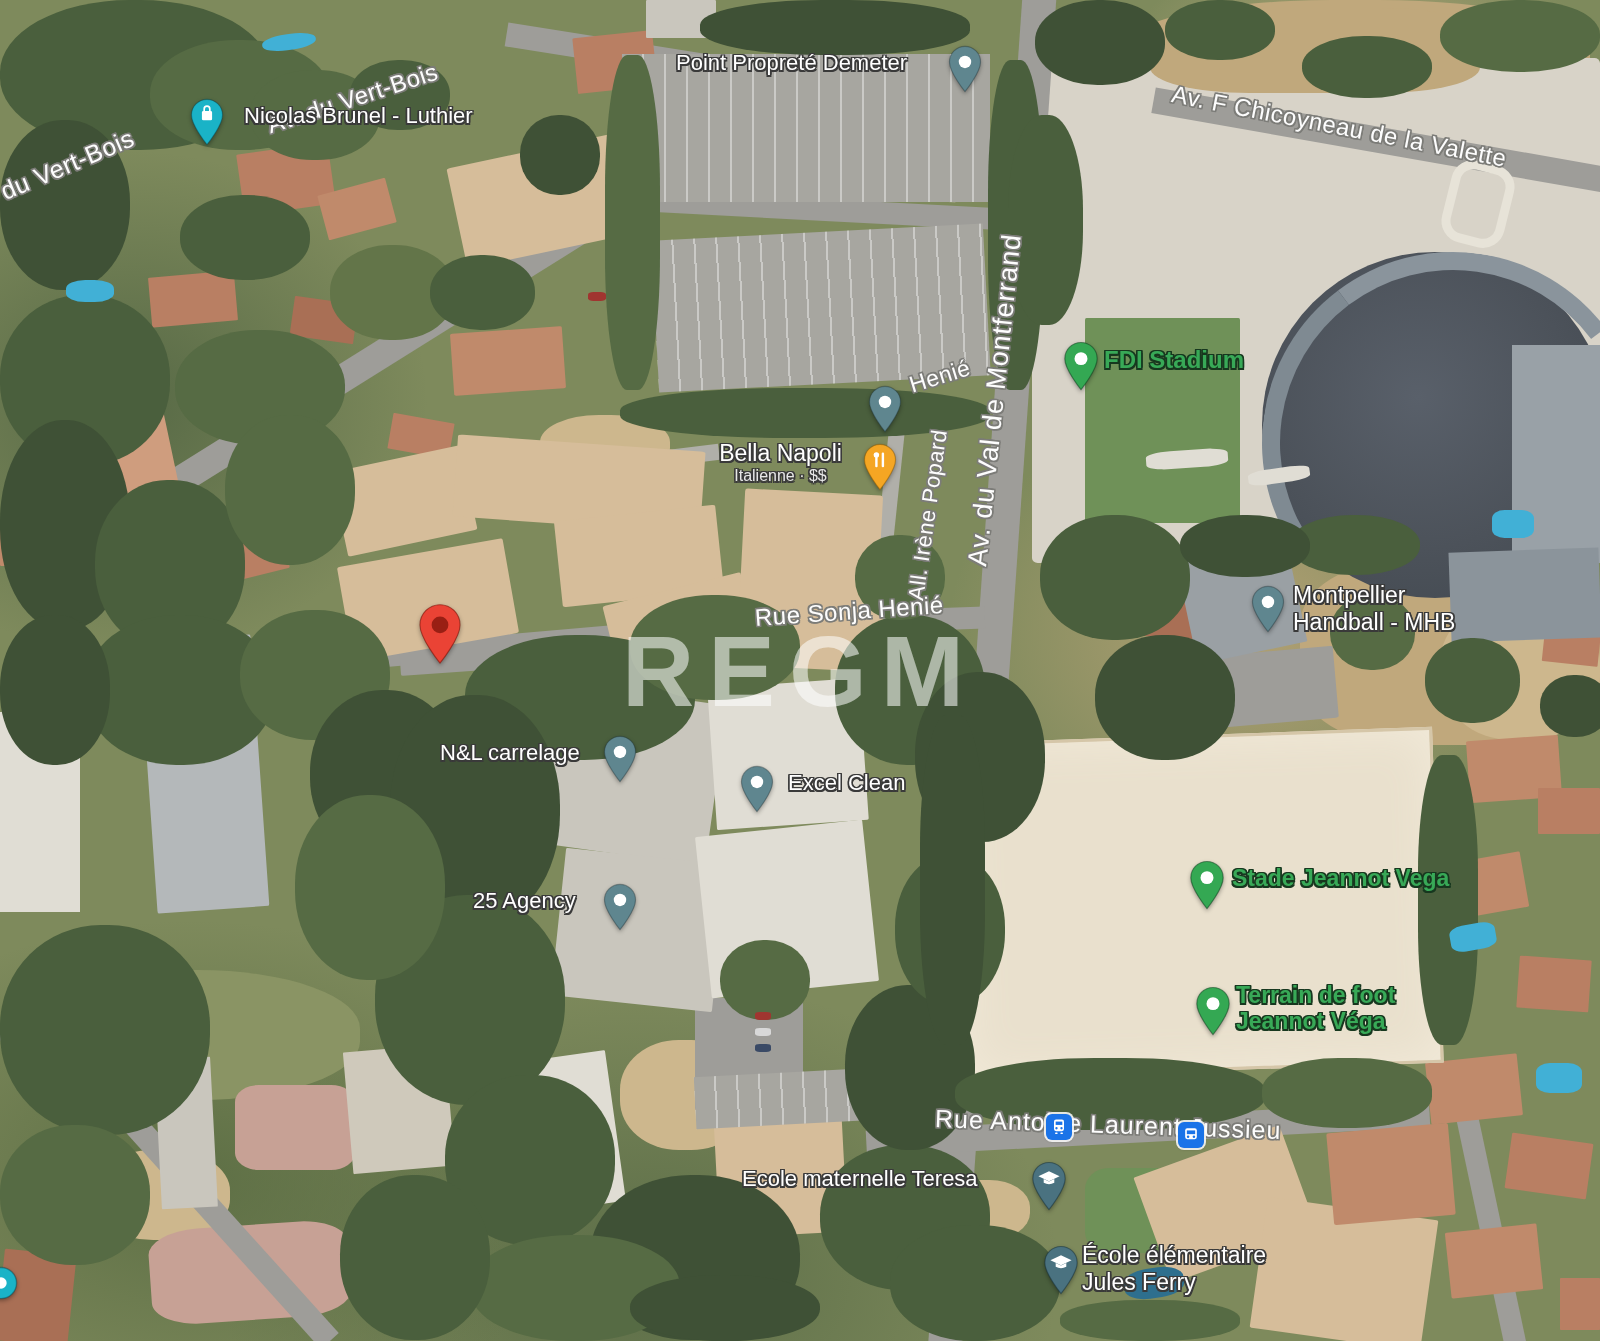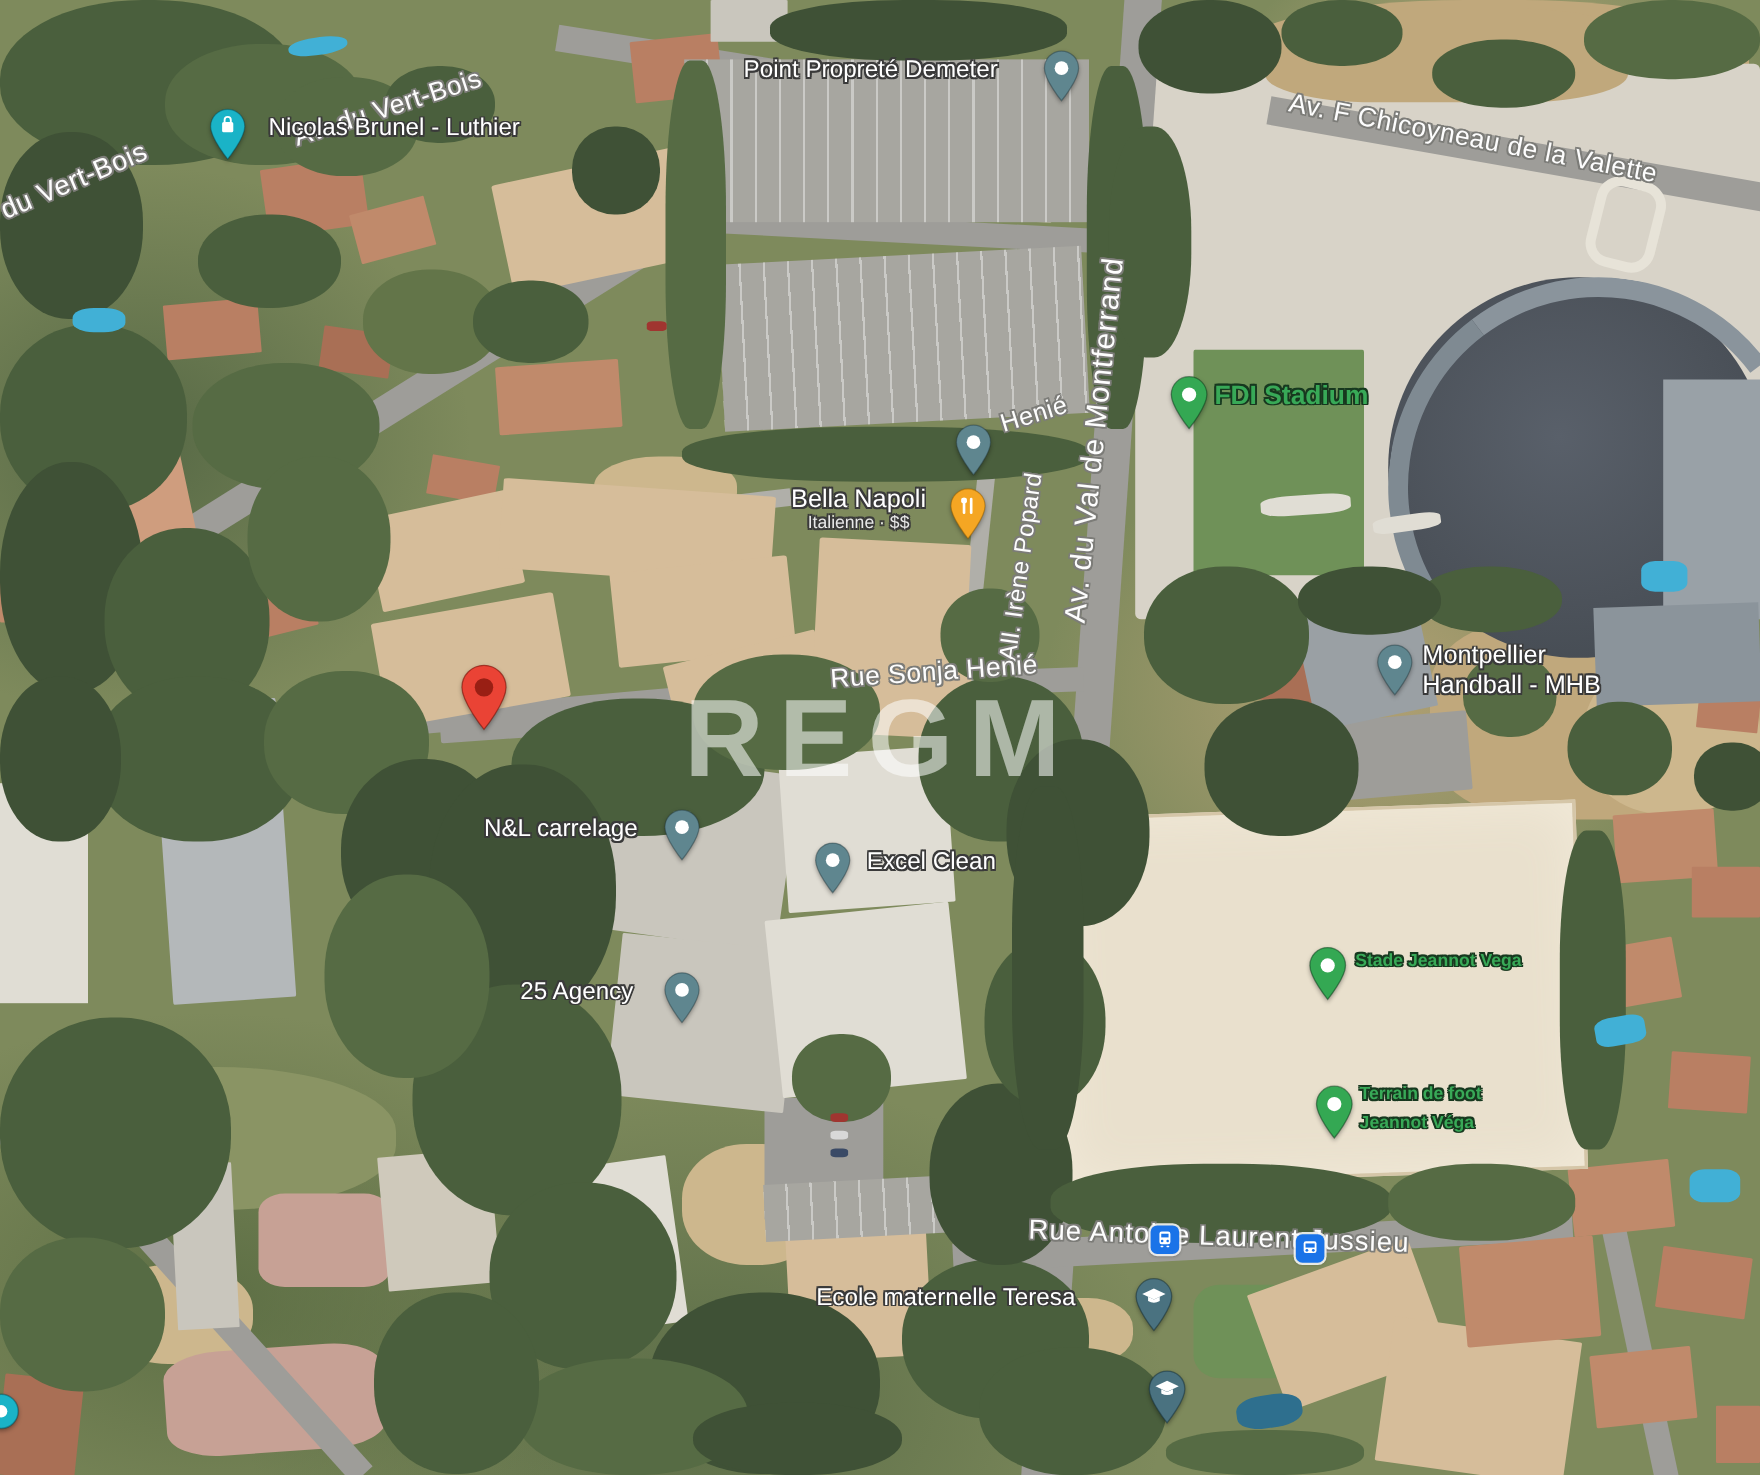--- a/index.html
+++ b/index.html
@@ -23,21 +23,21 @@
   .field{position:absolute;background:#e9e0cd;border:3px solid #d5c6a8;
     box-shadow:inset 0 0 46px #f2ead9;}
   .lbl{position:absolute;white-space:nowrap;font-weight:500;z-index:30;}
   .road-label{color:#fdfdfd;font-size:23px;letter-spacing:.5px;
     text-shadow:-1.5px -1.5px 0 #7c7c78,1.5px -1.5px 0 #7c7c78,-1.5px 1.5px 0 #7c7c78,
       1.5px 1.5px 0 #7c7c78,0 -1.5px 0 #7c7c78,0 1.5px 0 #7c7c78,-1.5px 0 0 #7c7c78,1.5px 0 0 #7c7c78;}
   .poi-label{color:#ffffff;font-size:22px;
     text-shadow:-1.5px -1.5px 0 #3a3a3a,1.5px -1.5px 0 #3a3a3a,-1.5px 1.5px 0 #3a3a3a,
       1.5px 1.5px 0 #3a3a3a,0 -1.5px 0 #3a3a3a,0 1.5px 0 #3a3a3a,-1.5px 0 0 #3a3a3a,1.5px 0 0 #3a3a3a;}
   .poi-sub{font-size:16px;color:#e8e8e8;font-weight:400;}
-  .green-label{color:#38a957;font-size:16px;font-weight:700;
+  .green-label{color:#38a957;font-size:23px;font-weight:700;
     text-shadow:-1.5px -1.5px 0 #17381f,1.5px -1.5px 0 #17381f,-1.5px 1.5px 0 #17381f,
       1.5px 1.5px 0 #17381f,0 -1.5px 0 #17381f,0 1.5px 0 #17381f,-1.5px 0 0 #17381f,1.5px 0 0 #17381f;}
   .marker{position:absolute;z-index:31;filter:drop-shadow(0 2px 2px rgba(0,0,0,.35));}
   .transit-icon{position:absolute;z-index:32;width:26px;height:26px;border-radius:6px;
     display:flex;align-items:center;justify-content:center;
     box-shadow:0 0 0 2px rgba(255,255,255,.85),0 1px 3px rgba(0,0,0,.4);}
   .red-pin{z-index:33;}
   .watermark{position:absolute;z-index:34;font-size:100px;font-weight:700;
     letter-spacing:14px;color:rgba(255,255,255,.55);}
 </style>
@@ -378,14 +378,18 @@
 
   <div class="lbl green-label" style="left:1232px;top:865px;">Stade Jeannot Vega</div>
 
   <div class="lbl green-label" style="left:1236px;top:982px;line-height:26px;">
     <div>Terrain de foot</div>
     <div>Jeannot Véga</div>
   </div>
 
   <div class="lbl poi-label" style="left:742px;top:1166px;">Ecole maternelle Teresa</div>
 
+  <div class="lbl poi-label" style="left:1082px;top:1242px;line-height:27px;font-size:23px;">
+    <div>École élémentaire</div>
+    <div>Jules Ferry</div>
+  </div>
 
 </div>
 
 </body></html>

